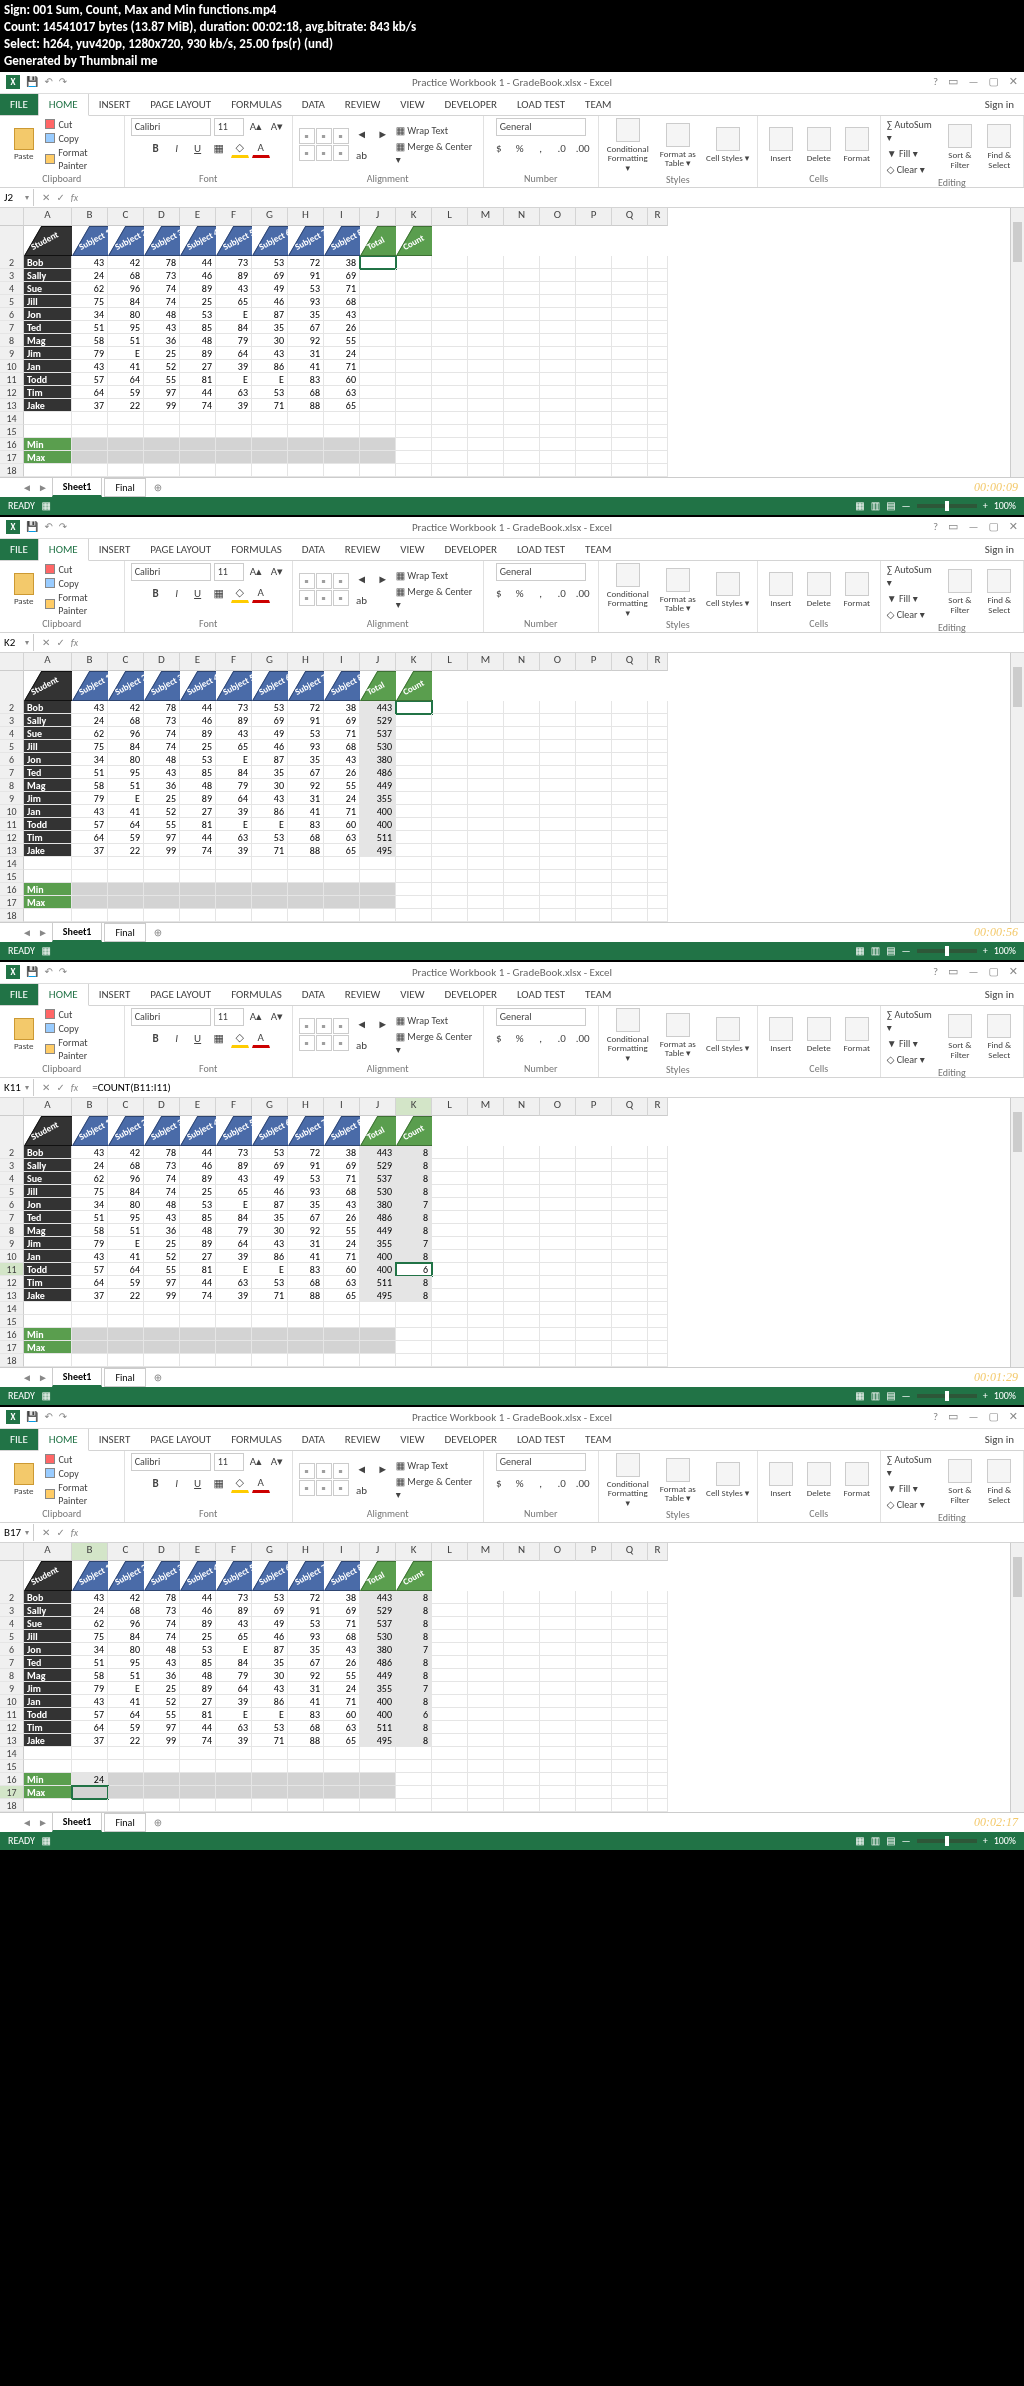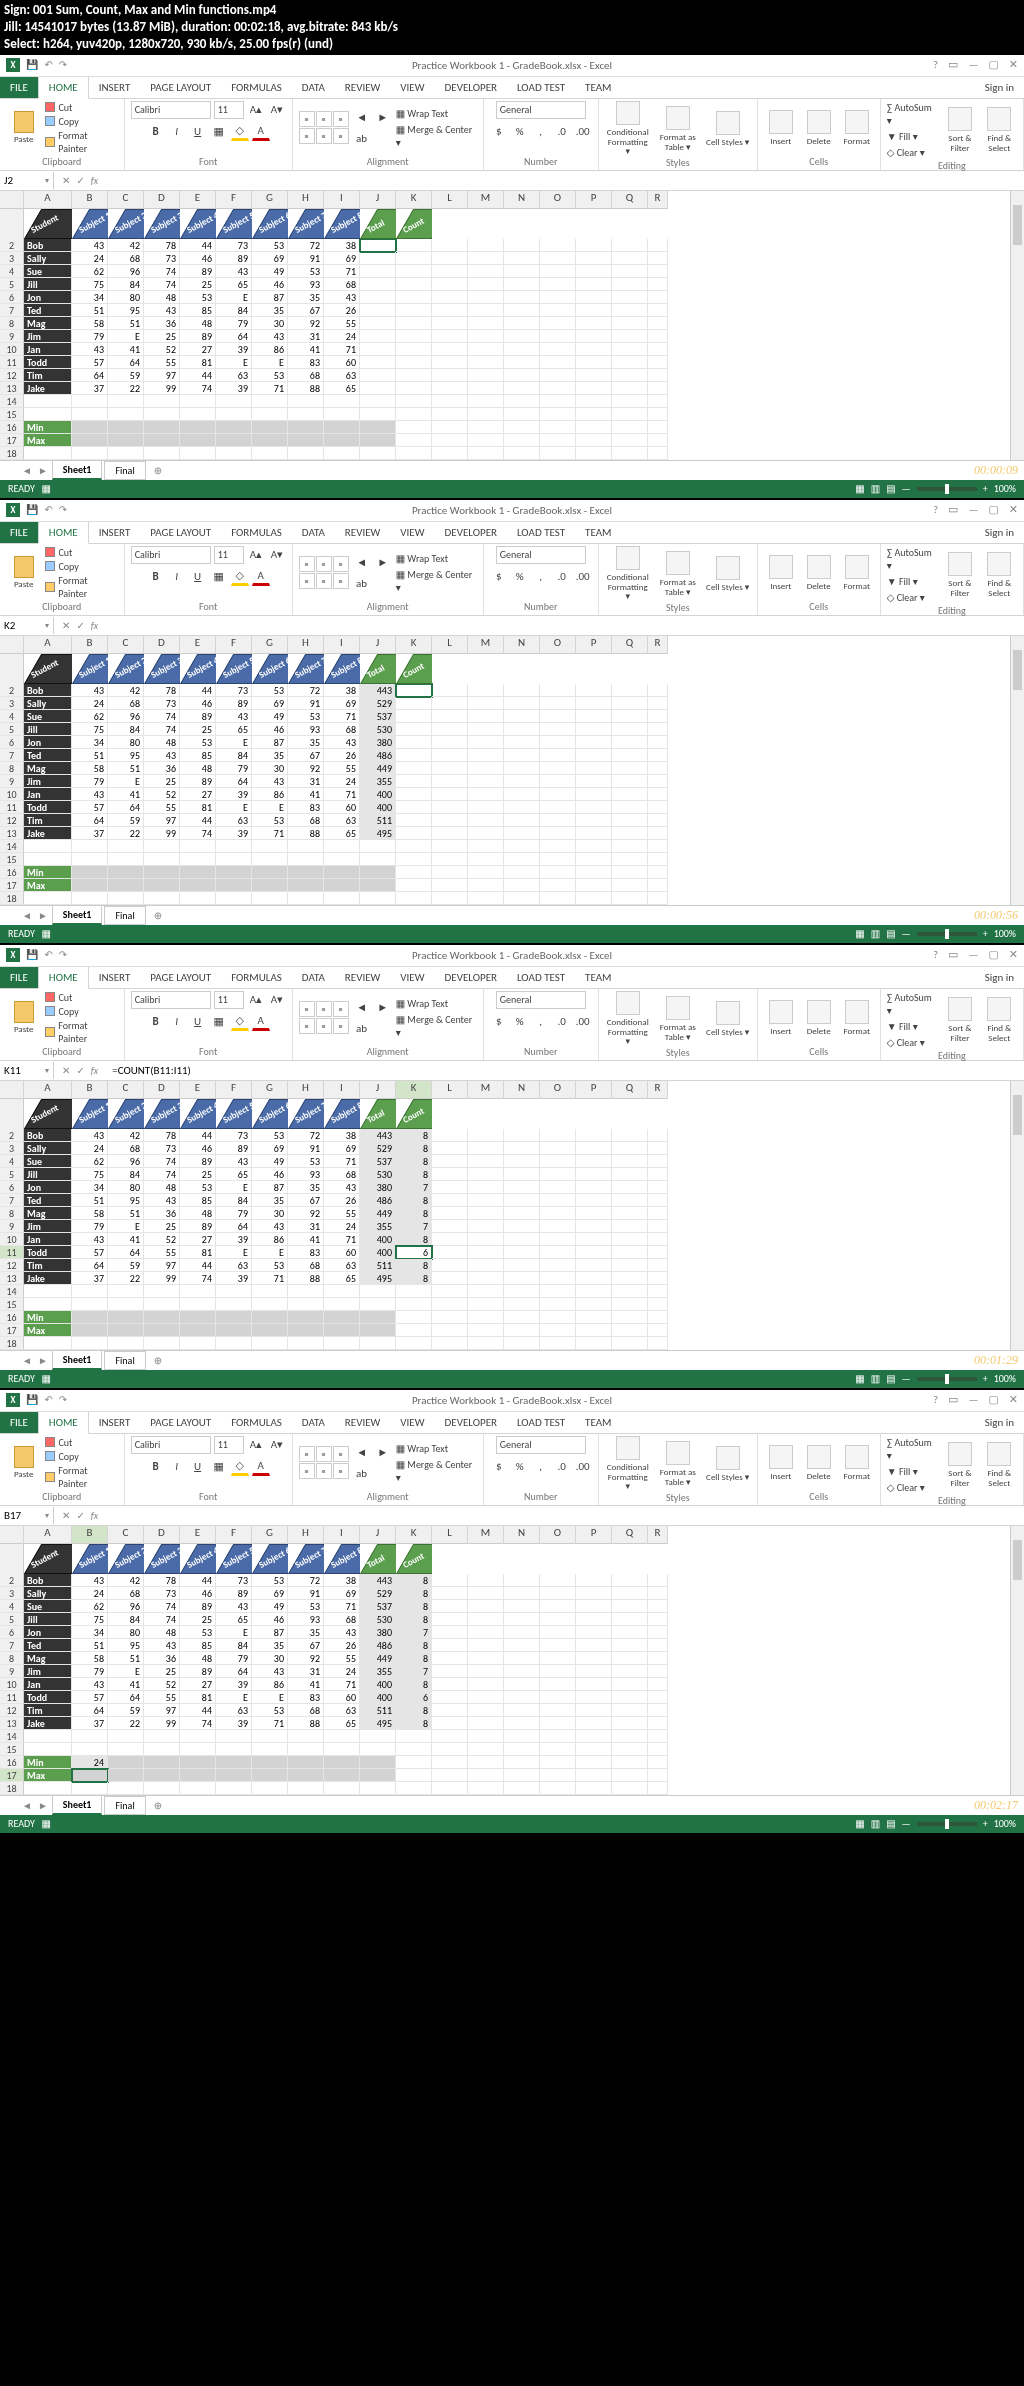--- a/index.html
+++ b/index.html
@@ -26,21 +26,21 @@
 .sq { display:inline-block; width:10px; height:10px; border:1px solid #888; }
 .font-ctl { display:flex; flex-direction:column; gap:3px; }
 .font-row { display:flex; gap:3px; align-items:center; }
 .combo { border:1px solid #ccc; padding:1px 3px; background:#fff; font-size:10px; height:18px; display:flex; align-items:center; }
 .ico-btn { width:18px; height:18px; display:flex; align-items:center; justify-content:center; border:1px solid transparent; font-size:11px; }
 .align-grid { display:grid; grid-template-columns:repeat(3,16px); grid-template-rows:repeat(2,16px); gap:1px; }
 .align-grid div { border:1px solid #ccc; font-size:8px; display:flex; align-items:center; justify-content:center; }
 .big-btn { display:flex; flex-direction:column; align-items:center; width:46px; font-size:9px; text-align:center; line-height:1.1; }
 .big-btn .bico { width:24px; height:24px; border:1px solid #ccc; margin-bottom:2px; background:#f5f5f5; }
 .cellref-bar { height:20px; display:flex; align-items:center; border-bottom:1px solid #d4d4d4; font-size:11px; }
-.namebox { width:54px; border-right:1px solid #ccc; padding:2px 4px; display:flex; align-items:center; justify-content:space-between; }
+.namebox { width:34px; border-right:1px solid #ccc; padding:2px 4px; display:flex; align-items:center; justify-content:space-between; }
 .namebox::after { content:"▾"; font-size:8px; color:#888; }
 .fx-btns { display:flex; gap:6px; padding:0 8px; color:#888; font-size:10px; align-items:center; }
 .fx-input { flex:1; padding:2px 6px; font-style:normal; }
 .grid-wrap { position:relative; overflow:hidden; }
 .col-hdr { display:flex; height:18px; background:#fff; }
 .col-hdr div { border-right:1px solid #d4d4d4; border-bottom:1px solid #ccc; text-align:center; font-size:11px; color:#444; background:#f0f0f0; }
 .col-hdr div.sel { background:#d3e5c8; }
 .corner { width:24px; background:#f0f0f0; border-right:1px solid #ccc; border-bottom:1px solid #ccc; }
 .diag-hdr { position:relative; height:30px; display:flex; margin-left:24px; }
 .diag-cell { position:relative; overflow:hidden; }
@@ -70,22 +70,23 @@
 .status .zoom { display:flex; gap:6px; align-items:center; }
 .timestamp { position:absolute; right:6px; bottom:20px; color:#f3c96b; font-size:12px; font-style:italic; font-family:Georgia,serif; }
 .scroll-v { position:absolute; right:0; top:0; bottom:0; width:14px; background:#f0f0f0; border-left:1px solid #ccc; }
 .scroll-v::before { content:""; position:absolute; top:14px; left:2px; right:2px; height:40px; background:#ccc; }
 </style>
 </head>
 <body>
 
 <div class="meta">
   <div><span>Sign:</span> <span>001 Sum, Count, Max and Min functions.mp4</span></div>
-  <div><span>Jill:</span> <span>14541017 bytes (13.87 MiB), duration: 00:02:18, avg.bitrate: 843 kb/s</span></div>
+  <div><span>Count:</span> <span>14541017 bytes (13.87 MiB), duration: 00:02:18, avg.bitrate: 843 kb/s</span></div>
   <div><span>Select:</span> <span>h264, yuv420p, 1280x720, 930 kb/s, 25.00 fps(r) (und)</span></div>
+  <div>Generated by Thumbnail me</div>
 </div>
 
 <div id="excel-container">
     <div class="excel">
     <div class="titlebar">
       <div class="qat">
           <div class="xl">X</div>
           <span>💾</span>
           <span>↶</span>
           <span>↷</span>

